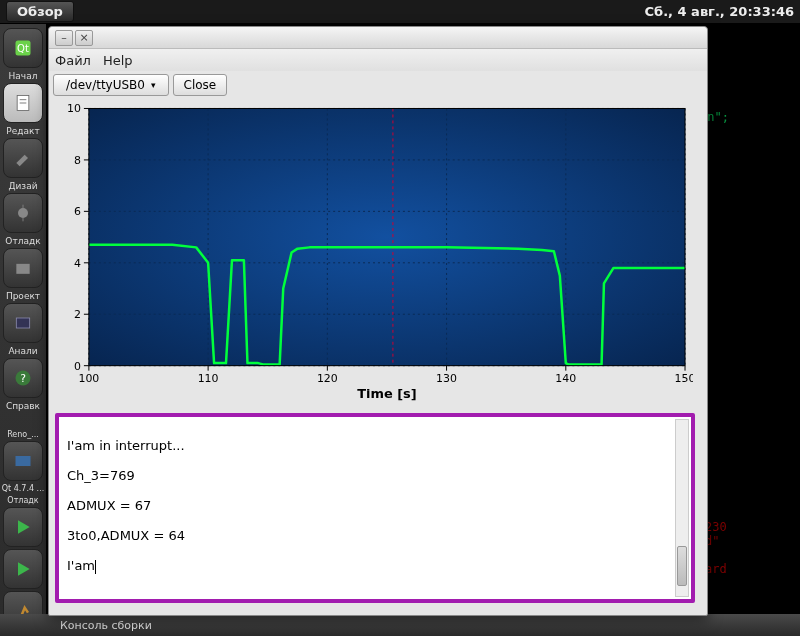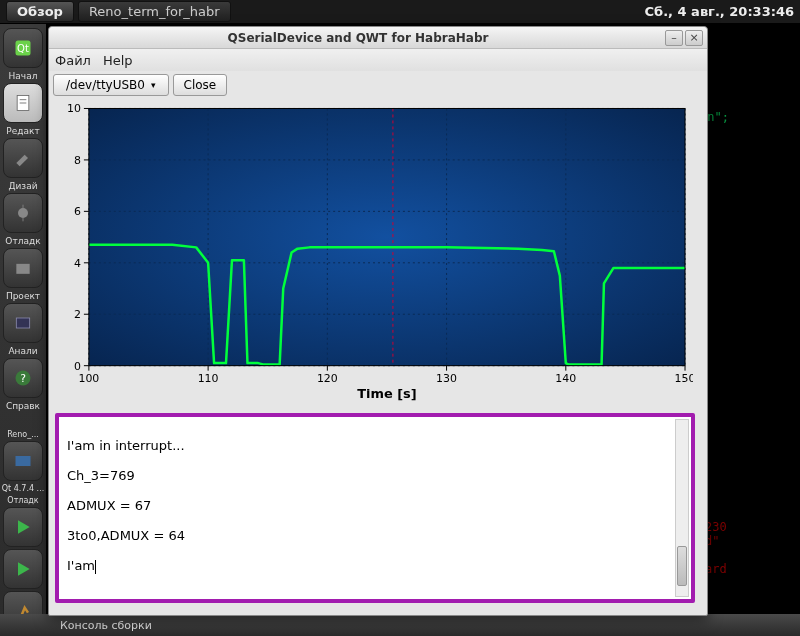--- a/index.html
+++ b/index.html
@@ -51,21 +51,20 @@
 .output { flex:1; margin:8px 12px 12px 6px; background:#fff; border:4px solid #a21caf; border-radius:2px; padding:6px 8px; font-size:13px; color:#000; white-space:pre-line; position:relative; overflow:hidden; }
 .output .scroll { position:absolute; right:2px; top:2px; bottom:2px; width:14px; background:#eee; border:1px solid #ccc; }
 .output .scroll .thumb { position:absolute; left:1px; right:1px; bottom:10px; height:40px; background:linear-gradient(#ddd,#bbb); border:1px solid #999; border-radius:2px; }
 .cursor { display:inline-block; width:1px; height:14px; background:#000; vertical-align:middle; }
 </style>
 </head>
 <body>
 
 <div class="top-bar">
   <div class="task-active">Обзор</div>
-  <div class="task">Reno_term_for_habr</div>
   <div class="spacer"></div>
   <div class="clock">Сб.,  4 авг., 20:33:46</div>
 </div>
 
 <div class="launcher">
   <div class="ic green">
       <svg viewBox="0 0 24 24">
         <rect x="3" y="3" width="18" height="18" rx="3" fill="#6bd14a"></rect>
         <text x="12" y="17" text-anchor="middle" font-size="12" fill="#fff">Qt</text>
       </svg>
@@ -143,21 +142,20 @@
 <div class="bg-bottom"> baud", "230
 52000 baud"
  baud")
 able", "Hard</div>
 <div class="bg-status">
     <span>Консоль сборки</span>
   </div>
 
 <div class="dialog">
   <div class="titlebar">
-    <div class="t">QSerialDevice and QWT for HabraHabr</div>
     <div class="wbtn">–</div>
     <div class="wbtn">×</div>
   </div>
   <div class="menubar">
     <span>Файл</span>
     <span>Help</span>
   </div>
   <div class="toolbar-row">
     <div class="combo">
       <span>/dev/ttyUSB0</span>

